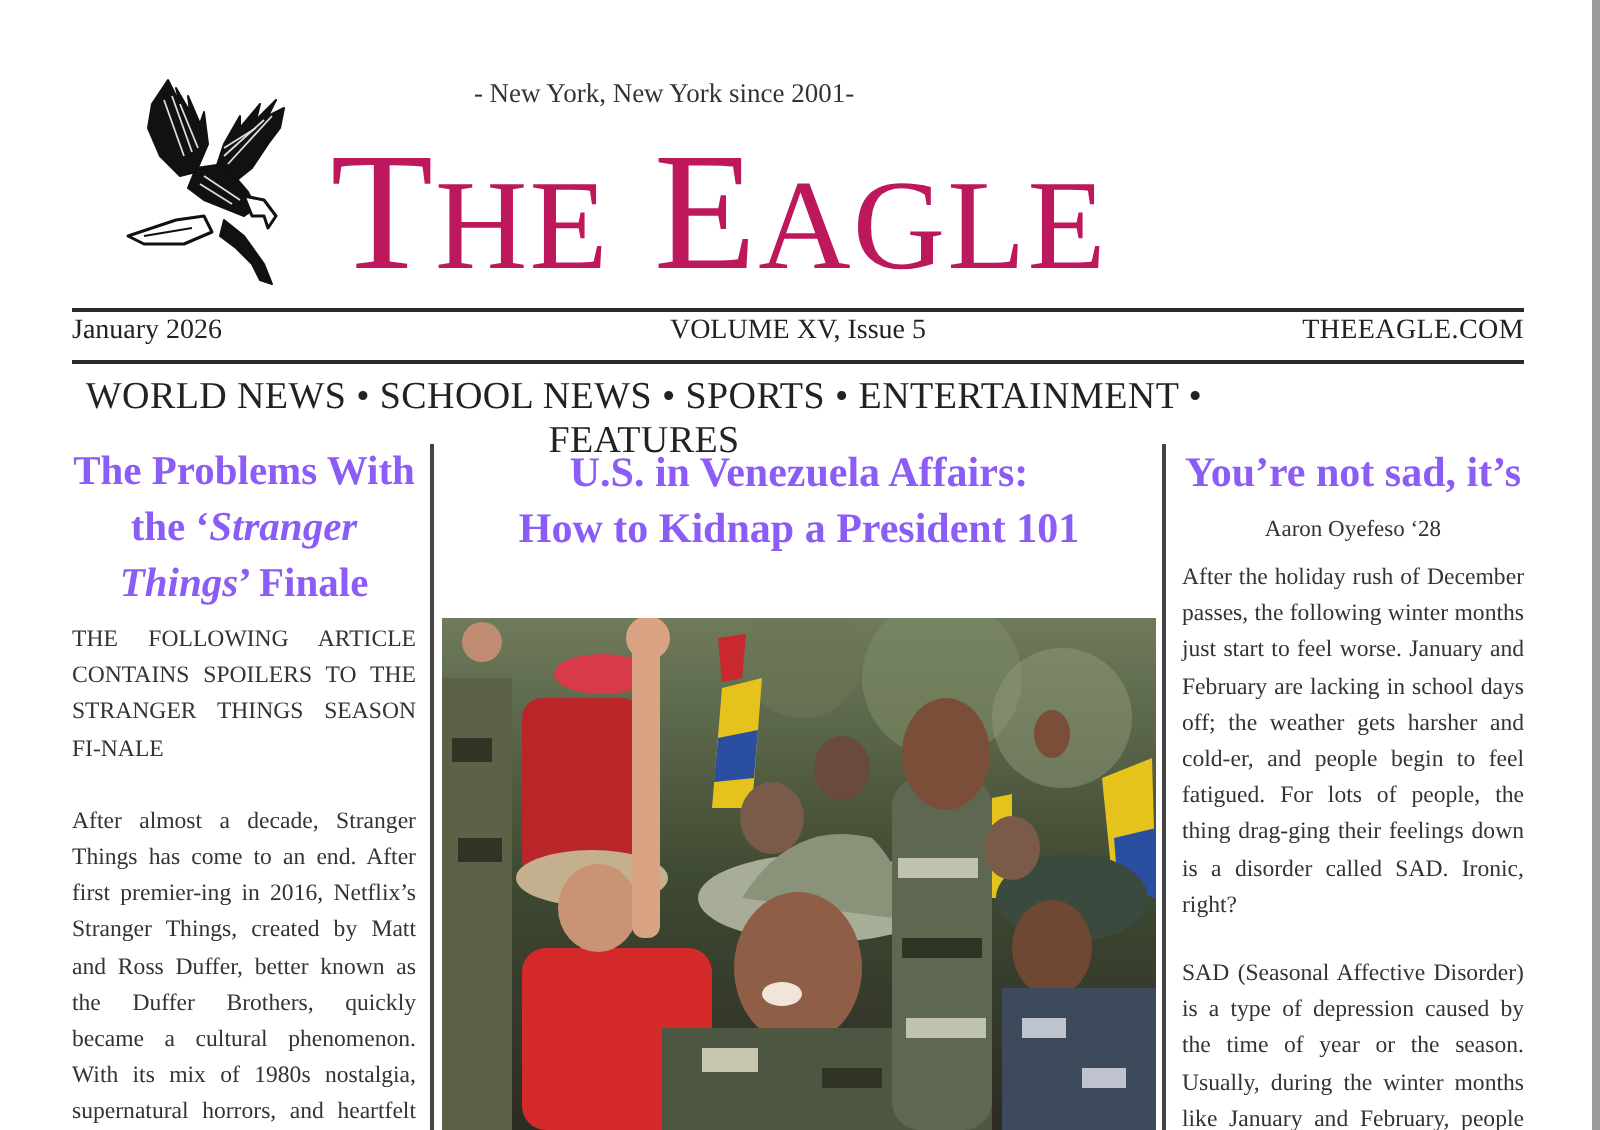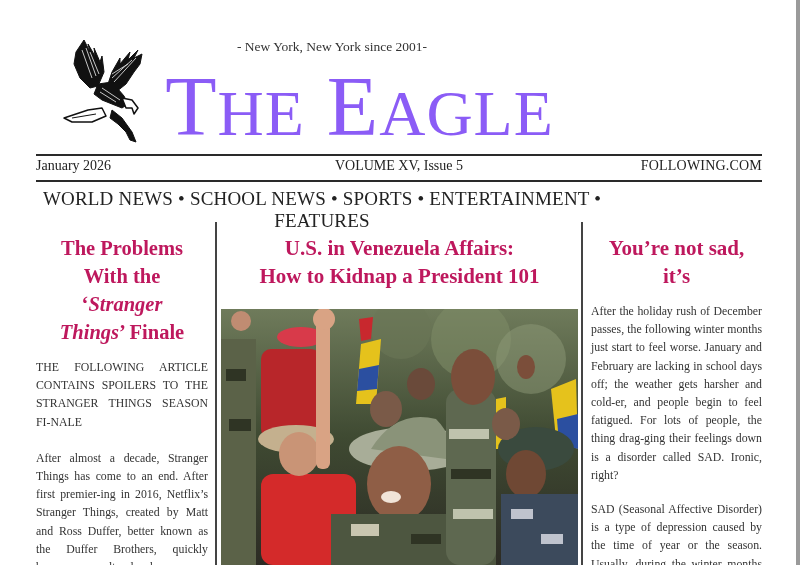--- a/index.html
+++ b/index.html
@@ -6,36 +6,36 @@
   body {
     width:800px; height:565px; overflow:hidden; position:relative;
     background:#ffffff; color:#222;
     font-family:"Liberation Serif", "DejaVu Serif", serif;
   }
   .page-edge { position:absolute; top:0; left:796px; width:4px; height:565px; background:#9a9a9a; }
   .eagle { position:absolute; left:62px; top:38px; width:82px; height:108px; }
   .tagline { position:absolute; top:39px; left:0; width:664px; text-align:center; font-size:13.5px; color:#333; }
   .masthead {
     position:absolute; top:62px; left:0; width:719px; text-align:center;
-    font-size:84px; line-height:90px; color:#8b5cf6; letter-spacing:1px;
+    font-size:84px; line-height:90px; color:#be185d; letter-spacing:1px;
   }
   .masthead .sc { font-size:64px; }
   .rule { position:absolute; left:36px; width:726px; height:2px; background:#2a2a2a; }
   .infobar { position:absolute; top:158px; left:36px; width:726px; height:20px; font-size:14px; color:#222; }
   .infobar .l { position:absolute; left:0; top:0; }
   .infobar .c { position:absolute; left:0; width:100%; text-align:center; top:0; }
   .infobar .r { position:absolute; right:0; top:0; letter-spacing:0.2px; }
   .nav {
     position:absolute; top:188px; left:0; width:644px; text-align:center;
     font-size:19px; color:#222; letter-spacing:0.2px;
   }
   .nav span { cursor:pointer; }
   .vdiv { position:absolute; top:222px; width:2px; height:343px; background:#444; }
   .col { position:absolute; top:222px; }
-  .headline { font-weight:bold; text-align:center; font-size:21px; line-height:28px; color:#be185d; margin:12px; }
+  .headline { font-weight:bold; text-align:center; font-size:21px; line-height:28px; color:#8b5cf6; margin:0; }
   .byline { text-align:center; font-size:11.5px; color:#333; margin-top:9px; }
   .body-text { font-size:11.8px; line-height:18.2px; color:#333; text-align:justify; margin:0; hyphens:manual; }
   .col-left { left:36px; width:172px; }
   .col-mid { left:221px; width:357px; }
   .col-right { left:591px; width:171px; }
   .spoiler { text-transform:uppercase; margin-top:4px; }
   .para2 { margin-top:18px; }
   .photo {
     position:absolute; left:221px; top:309px; width:357px; height:256px; overflow:hidden;
     background:linear-gradient(180deg,#5e6b4c 0%,#4a5636 40%,#3e3b2e 100%);
@@ -79,21 +79,21 @@
 <div class="masthead">
   <span>T</span><span class="sc">HE</span>
   <span>E</span><span class="sc">AGLE</span>
 </div>
 
 <div class="rule" style="top:154px;"></div>
 
 <div class="infobar">
   <span class="c">VOLUME XV, Issue 5</span>
   <span class="l">January 2026</span>
-  <span class="r">FOLLOWING.COM</span>
+  <span class="r">THEEAGLE.COM</span>
 </div>
 
 <div class="rule" style="top:180px;"></div>
 
 <div class="nav">
   <span>WORLD NEWS</span>
   <span>•</span>
   <span>SCHOOL NEWS</span>
   <span>•</span>
   <span>SPORTS</span>
@@ -183,15 +183,16 @@
     <ellipse cx="165" cy="100" rx="16" ry="18" fill="#7a5a48"></ellipse>
     <ellipse cx="200" cy="75" rx="14" ry="16" fill="#6a4a3a"></ellipse>
     <ellipse cx="285" cy="115" rx="14" ry="16" fill="#7a5a48"></ellipse>
   </svg>
 </div>
 
 <div class="col col-right">
   <h2 class="headline" style="font-size:21px; line-height:28px;">
     <span>You’re not sad, it’s</span><br>
   </h2>
+  <div class="byline">Aaron Oyefeso ‘28</div>
   <p class="body-text" style="margin-top:8px;">After the holiday rush of December passes, the following winter months just start to feel worse. January and February are lacking in school days off; the weather gets harsher and cold-er, and people begin to feel fatigued. For lots of people, the thing drag-ging their feelings down is a disorder called SAD. Ironic, right?</p>
   <p class="body-text" style="margin-top:16px;">SAD (Seasonal Affective Disorder) is a type of depression caused by the time of year or the season.  Usually, during the winter months like January and February, people start to feel more depressed. People start to feel the “winter blues” more than usual and</p>
 </div>
 
 </body></html>

